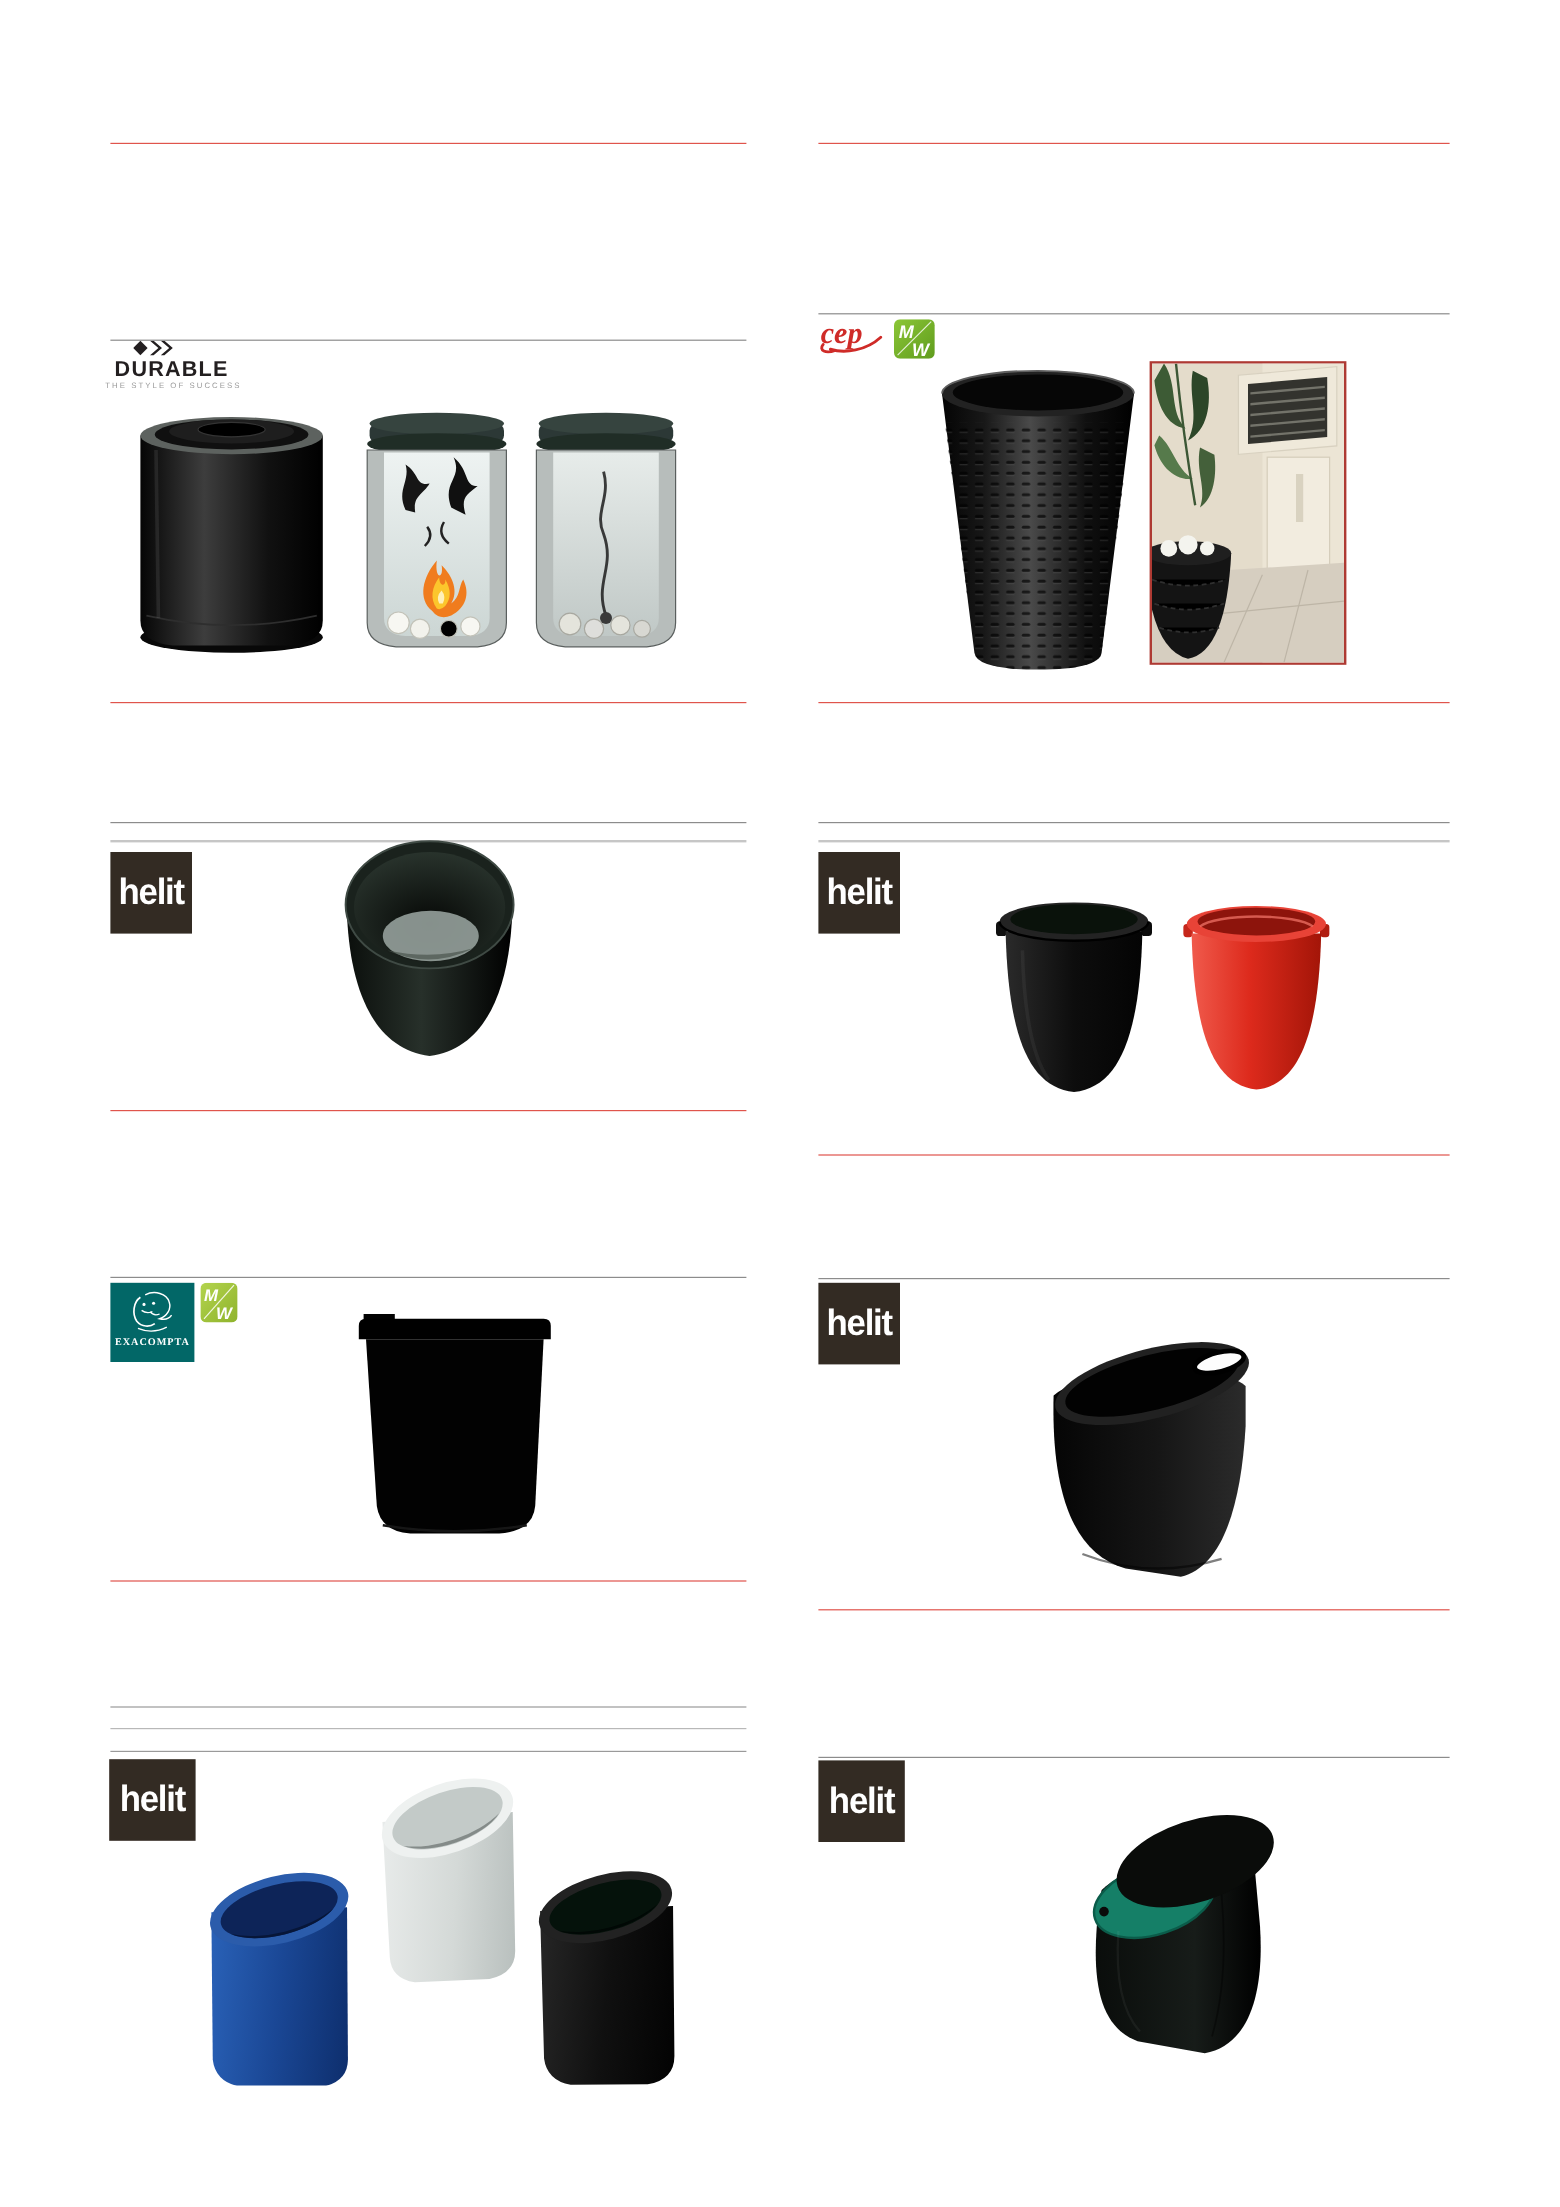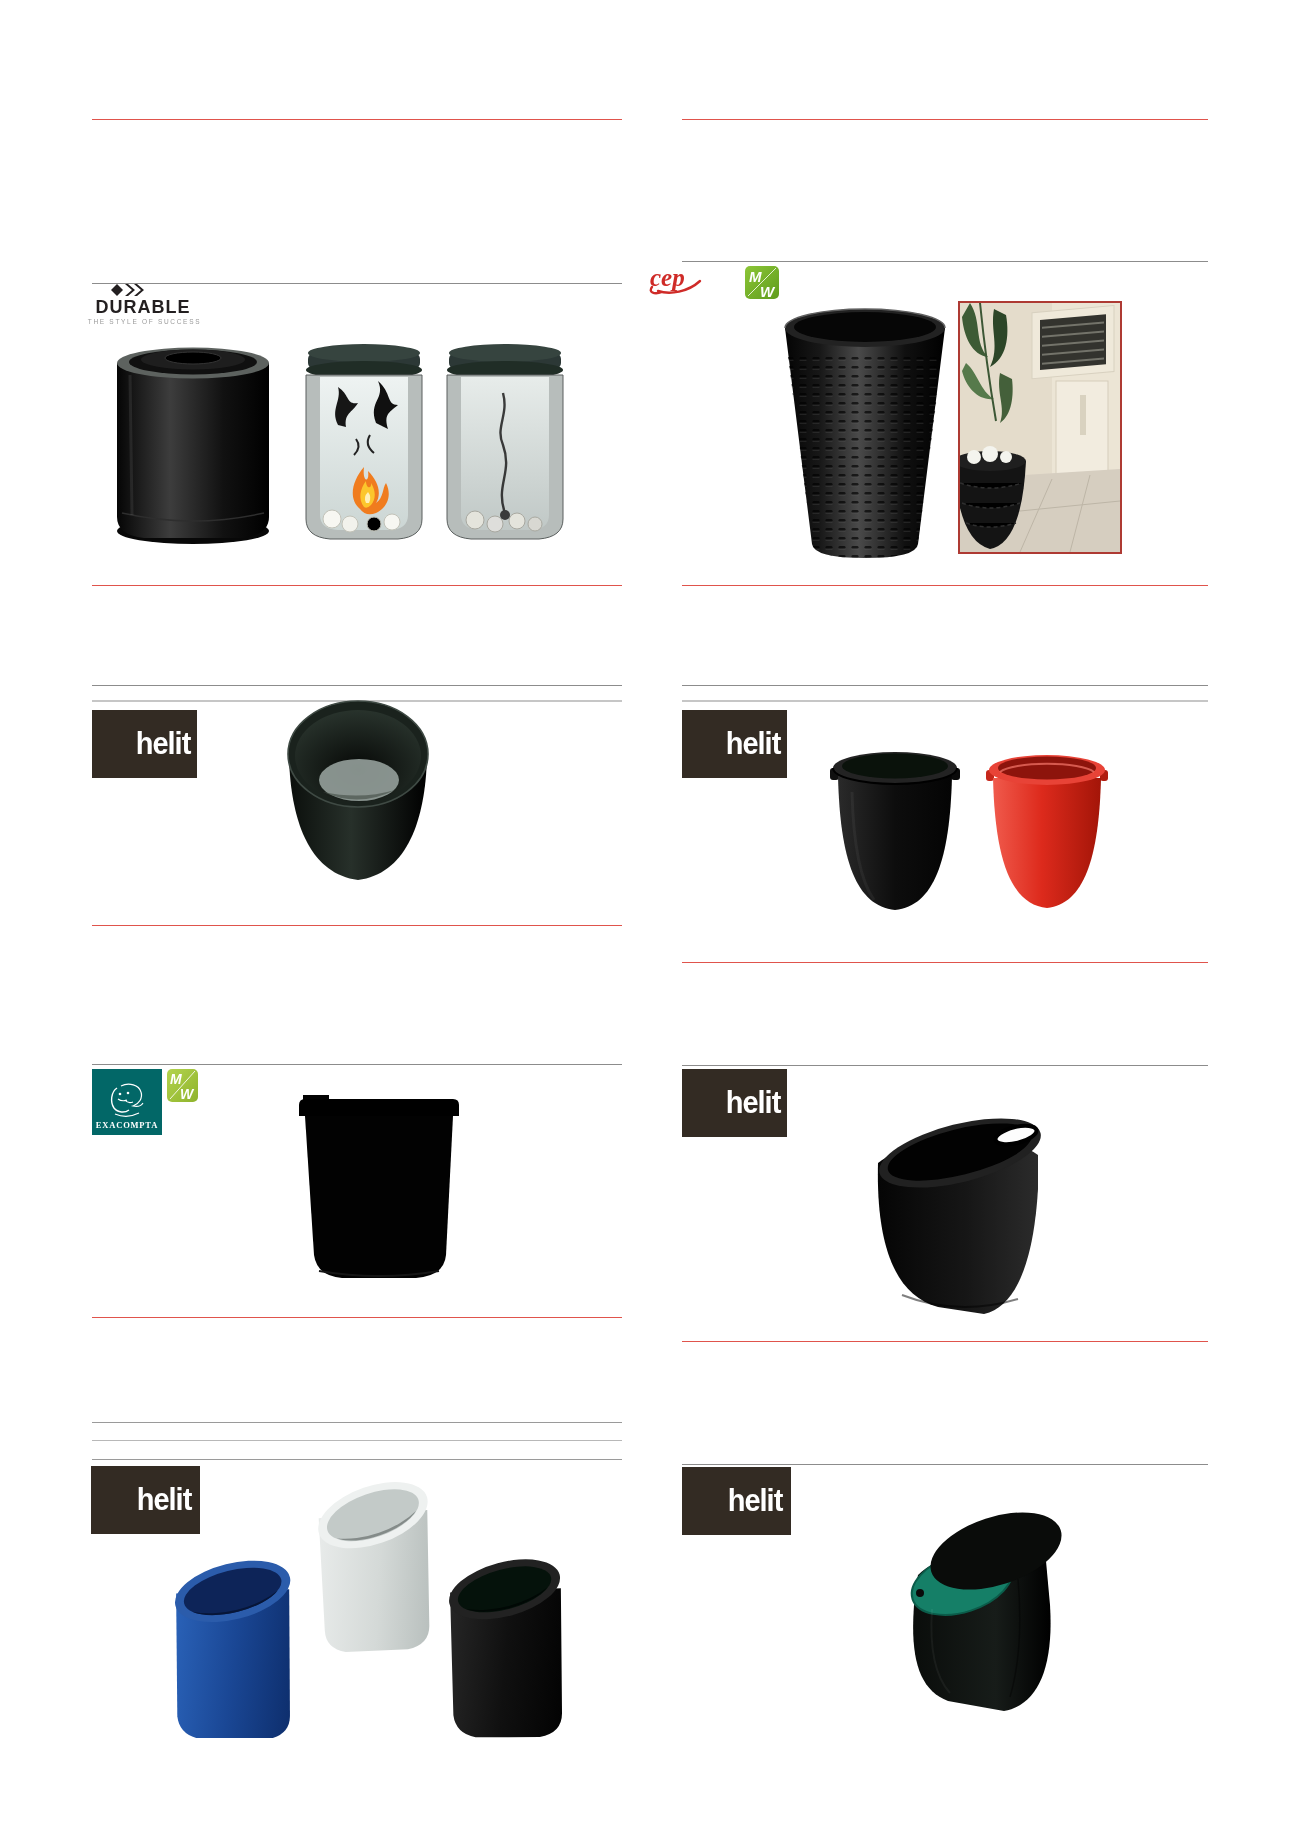--- a/index.html
+++ b/index.html
@@ -2,32 +2,32 @@
 <html style="--rule-red: #e0544c; --rule-gray: #8c8c8c; --rule-lightgray: #c6c6c6; --helit-bg: #332b23; --durable-text: #231f20; --durable-tagline: #9a9a9a; --cep-red: #cf2b28; --mw-green: #76b82a; --mw-green-light: #a4c93f; --exacompta-teal: #026767; --photo-border: #ae3a33; --product-red-bin: #df2b1e; --product-blue-bin: #1d4f9e; --product-green-lid: #157f67;"><head>
 <meta charset="utf-8">
 <style>
   html,body{margin:0;padding:0;background:#fff;}
   #page{position:relative;width:1300px;height:1839px;background:#fff;overflow:hidden;
         font-family:"Liberation Sans",sans-serif;}
   .rule-red{position:absolute;height:1px;background:var(--rule-red,#e0544c);}
   .rule-gray{position:absolute;height:1px;background:var(--rule-gray,#8c8c8c);}
   .rule-lgray{position:absolute;height:2px;background:var(--rule-lightgray,#c6c6c6);}
   .helit-box{position:absolute;width:68px;height:68px;background:var(--helit-bg,#332b23);
-             display:flex;align-items:center;justify-content:center;padding-left:37px;}
+             display:flex;align-items:center;justify-content:center;}
   .helit-box span{color:#fff;font-weight:bold;font-size:29px;letter-spacing:-1px;
                   font-family:"Liberation Sans",sans-serif;transform:scaleY(1.05);}
   .durable{position:absolute;left:83px;top:284px;width:120px;text-align:center;}
   .durable .glyph{display:block;text-align:center;padding-left:28px;height:14px;}
   .durable .word{display:block;font-weight:bold;font-size:18px;letter-spacing:1px;
                  color:var(--durable-text,#231f20);line-height:1;}
   .durable .tag{display:block;font-size:6.5px;letter-spacing:1.7px;color:#9a9a9a;
                 margin-top:2px;padding-left:3px;white-space:nowrap;}
   .exa-box{position:absolute;left:92px;top:1069px;width:70px;height:66px;
            background:var(--exacompta-teal,#026767);display:flex;flex-direction:column;
-           align-items:center;justify-content:flex-end;}
+           align-items:center;justify-content:flex-start;}
   .exa-box .word{color:#fff;font-size:8.5px;font-weight:bold;letter-spacing:0.8px;
                  margin-bottom:5px;font-family:"Liberation Serif",serif;}
   .photo{position:absolute;left:958px;top:301px;width:160px;height:249px;
          border:2px solid var(--photo-border,#ae3a33);}
   svg{display:block;}
 </style>
 </head>
 <body>
 
 <div id="page">
@@ -58,21 +58,21 @@
       <svg width="34" height="13" viewBox="0 0 34 13">
         <polygon points="6,0 12,6 6,12 0,6" fill="#231f20"></polygon>
         <path d="M14,0 L21,6 L14,12 L17,12 L24,6 L17,0 Z" fill="#231f20"></path>
         <path d="M23,0 L30,6 L23,12 L26,12 L33,6 L26,0 Z" fill="#231f20"></path>
       </svg>
     </span>
     <span class="word">DURABLE</span>
     <span class="tag">THE STYLE OF SUCCESS</span>
   </div>
 
-  <div style="position:absolute;left:644px;top:261px;">
+  <div style="position:absolute;left:678px;top:261px;">
     <svg width="62" height="36" viewBox="0 0 62 36">
       <text x="6" y="25" font-family="Liberation Serif, serif" font-style="italic" font-weight="bold" font-size="25" fill="#cf2b28">cep</text>
       <path d="M8,26 C4,31 10,34 18,31 M14,30 C26,34 44,31 56,20" stroke="#cf2b28" stroke-width="2.4" fill="none" stroke-linecap="round"></path>
     </svg>
   </div>
   <div style="position:absolute;left:745px;top:266px;">
     <svg width="34" height="33" viewBox="0 0 34 33">
       <defs>
         <linearGradient id="mwg1" x1="0" y1="0" x2="1" y2="1">
           <stop offset="0" stop-color="#8cc637"></stop>

